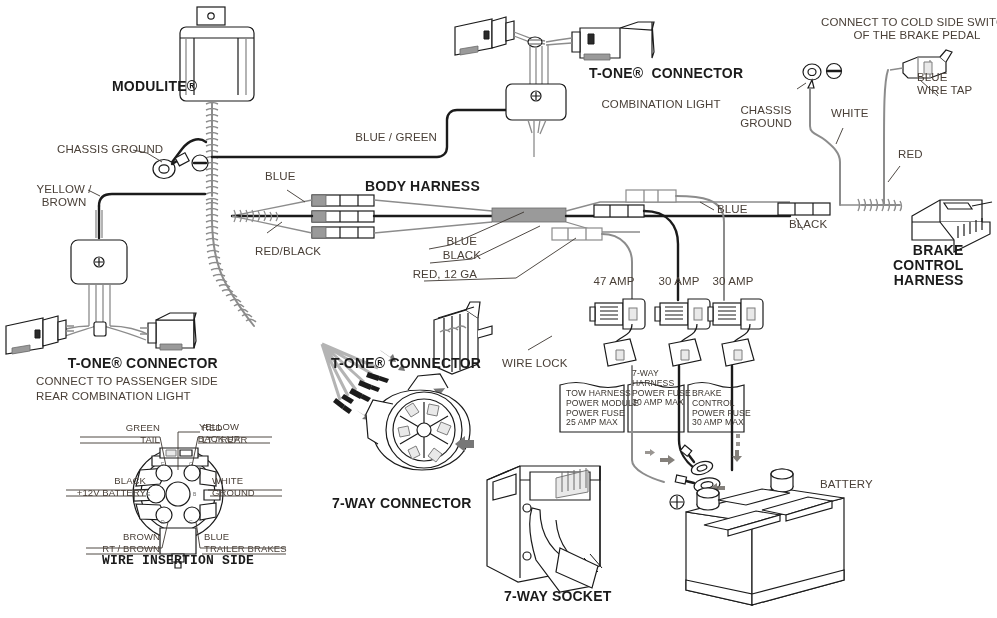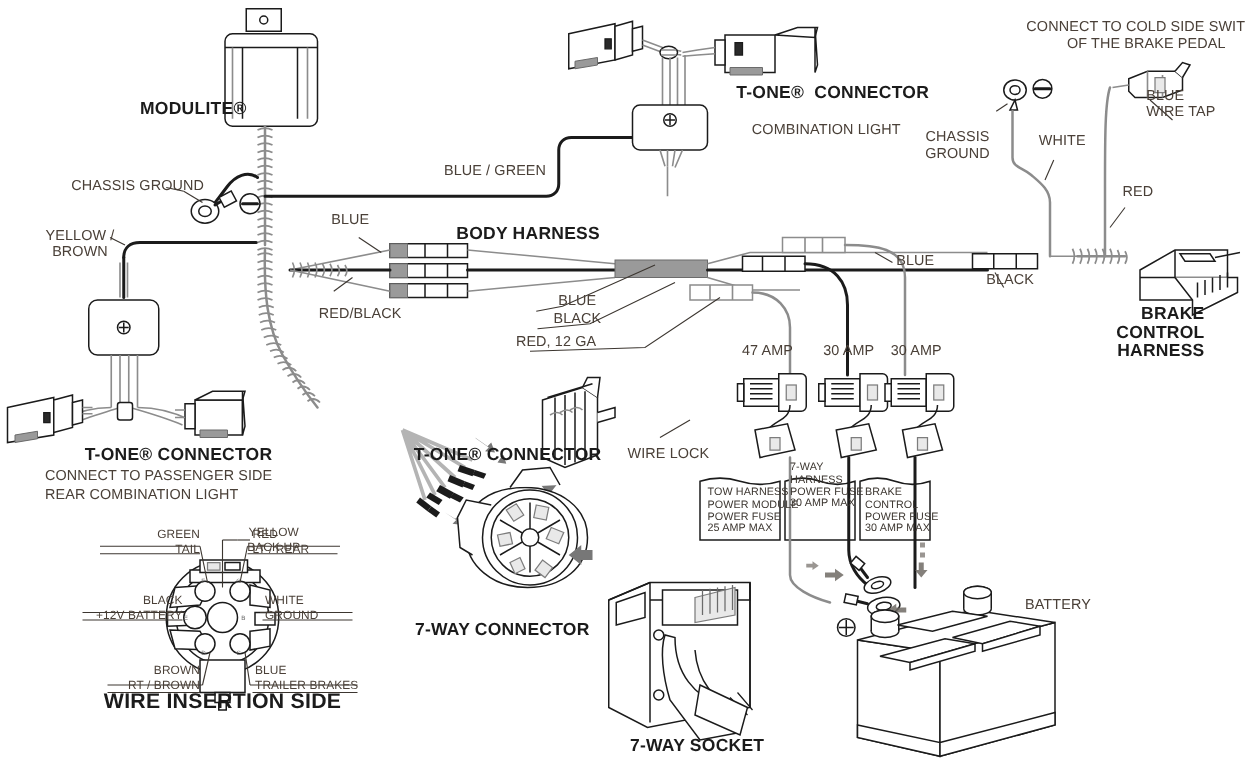--- a/index.html
+++ b/index.html
@@ -45,21 +45,21 @@
     font-size: 9.5px;
     line-height: 11px;
   }
   .lbl.tiny {
     font-size: 8.6px;
     line-height: 9.8px;
     color: #3c3630;
   }
   .lbl.ctr { text-align: center; transform: translateX(-50%); }
   .lbl.right { text-align: right; transform: translateX(-100%); }
-  .lbl.bold.wis { font-size: 17px; }
+  .lbl.bold.wis { font-size: 13px; font-family: Liberation Mono, monospace; }
 </style>
 </head>
 <body>
 
 <div id="canvas">
 
 <svg id="art" viewBox="0 0 997 618" xmlns="http://www.w3.org/2000/svg">
   <defs>
     <style>
       .k  { fill:none; stroke:#1b1b1b; stroke-width:1.2; }

